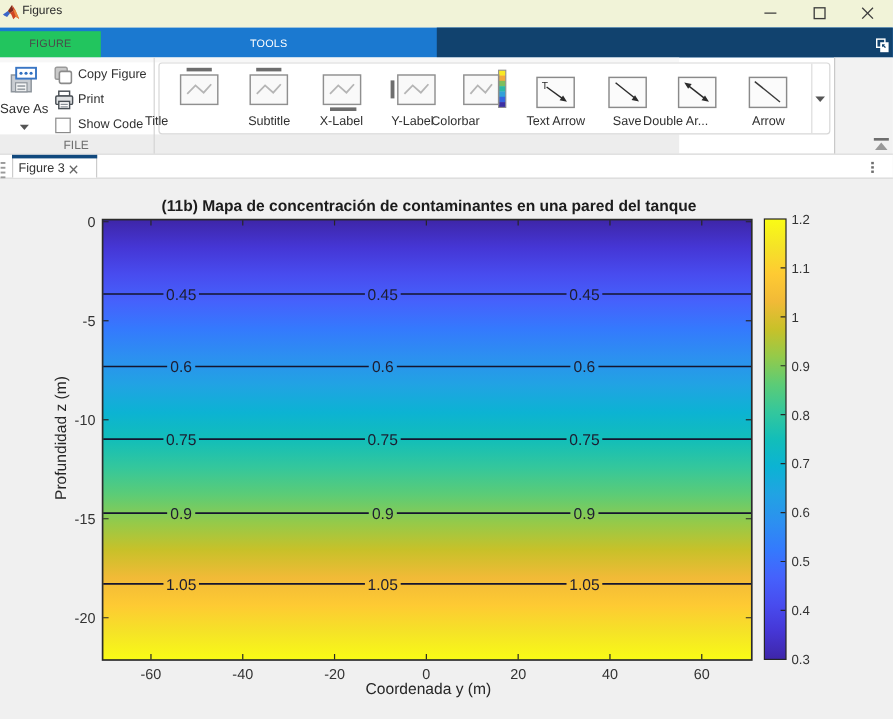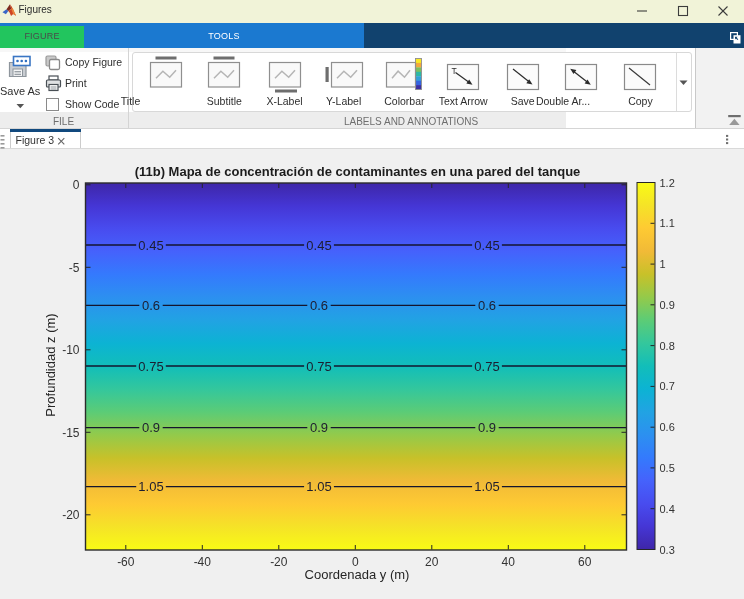--- a/index.html
+++ b/index.html
@@ -104,21 +104,21 @@
       <rect x="33.5" y="10.93" width="6" height="4.73" fill="#f2a93c"></rect>
       <rect x="33.5" y="15.36" width="6" height="4.73" fill="#7cbf5e"></rect>
       <rect x="33.5" y="19.79" width="6" height="4.73" fill="#2cb8a5"></rect>
       <rect x="33.5" y="24.21" width="6" height="4.73" fill="#31a0d8"></rect>
       <rect x="33.5" y="28.64" width="6" height="4.73" fill="#3464e0"></rect>
       <rect x="33.5" y="33.07" width="6" height="4.73" fill="#3b2fa3"></rect>
       <rect x="33.5" y="6.5" width="6" height="31" fill="none" stroke="#8f8f8f" stroke-width="0.9"></rect>
       <rect x="4.5" y="10.5" width="29.0" height="24.5" fill="#f9f9f9" stroke="#8f8f8f" stroke-width="1.2"></rect>
       <polyline points="10.0,26.2 16.1,19.2 22.5,25.2 28.0,18.2" fill="none" stroke="#b5b5b5" stroke-width="1.5"></polyline>
     </svg>
-<div style="position:absolute;left:359.4px;top:94.5px;width:90px;text-align:center;font-size:10.5px;color:#2f2f2f">Colorbar</div>
+<div style="position:absolute;left:359.4px;top:94.5px;width:90px;font-size:10.5px;color:#2f2f2f">Colorbar</div>
 <svg width="44" height="44" viewBox="0 0 44 44" style="position:absolute;left:441.2px;top:52px" xmlns="http://www.w3.org/2000/svg">
       <rect x="6.5" y="12.5" width="31" height="25" fill="#fbfbfb" stroke="#8a8a8a" stroke-width="1.2"></rect>
       <text x="10.5" y="22" font-family="Liberation Sans, sans-serif" font-size="8.5" fill="#2b2b2b">T</text>
       <line x1="14.5" y1="20.5" x2="29" y2="31" stroke="#2b2b2b" stroke-width="1.2"></line>
       <path d="M31.5 32.8 L25.3 31.6 L28.2 27.6 Z" fill="#2b2b2b"></path>
     </svg>
 <div style="position:absolute;left:418.2px;top:94.5px;width:90px;text-align:center;font-size:10.5px;color:#2f2f2f">Text Arrow</div>
 <svg width="44" height="44" viewBox="0 0 44 44" style="position:absolute;left:500.6px;top:52px" xmlns="http://www.w3.org/2000/svg">
       <rect x="6.5" y="12.5" width="31" height="25" fill="#fbfbfb" stroke="#8a8a8a" stroke-width="1.2"></rect>
       <line x1="12" y1="17" x2="29" y2="30.5" stroke="#2b2b2b" stroke-width="1.2"></line>
@@ -129,22 +129,21 @@
       <rect x="6.5" y="12.5" width="31" height="25" fill="#fbfbfb" stroke="#8a8a8a" stroke-width="1.2"></rect>
       <line x1="13.5" y1="18.5" x2="29.5" y2="31" stroke="#2b2b2b" stroke-width="1.2"></line>
       <path d="M31.8 32.8 L25.6 31.6 L28.5 27.6 Z" fill="#2b2b2b"></path>
       <path d="M11.2 16.8 L17.4 18.0 L14.5 22.0 Z" fill="#2b2b2b"></path>
     </svg>
 <div style="position:absolute;left:535.9px;top:94.5px;width:90px;font-size:10.5px;color:#2f2f2f">Double Ar...</div>
 <svg width="44" height="44" viewBox="0 0 44 44" style="position:absolute;left:618.4px;top:52px" xmlns="http://www.w3.org/2000/svg">
       <rect x="6.5" y="12.5" width="31" height="25" fill="#fbfbfb" stroke="#8a8a8a" stroke-width="1.2"></rect>
       <line x1="11" y1="16" x2="32" y2="33" stroke="#3a3a3a" stroke-width="1.2"></line>
     </svg>
-<div style="position:absolute;left:595.4px;top:94.5px;width:90px;text-align:center;font-size:10.5px;color:#2f2f2f">Copy</div>
-<div class="abs" style="left:131px;top:115.5px;width:560px;text-align:center;font-size:10px;color:#6e6e6e">LABELS AND ANNOTATIONS</div>
+<div style="position:absolute;left:595.4px;top:94.5px;width:90px;text-align:center;font-size:10.5px;color:#2f2f2f">Arrow</div>
 <div class="abs" style="left:675.5px;top:53px;width:1px;height:57.5px;background:#dcdcdc"></div>
 <svg class="abs" style="left:678px;top:79px" width="11" height="8" viewBox="0 0 11 8" xmlns="http://www.w3.org/2000/svg">
       <path d="M1.5 1.5 L5.5 6 L9.5 1.5 Z" fill="#555"></path>
     </svg>
 <svg class="abs" style="left:727px;top:113.5px" width="15" height="12" viewBox="0 0 15 12" xmlns="http://www.w3.org/2000/svg">
  <rect x="1.2" y="1" width="12.5" height="2.2" fill="#6e6e6e"></rect>
  <path d="M7.4 4.8 L12.6 11 H2.2 Z" fill="#999"></path>
 </svg>
 
 <div class="abs" style="left:0;top:128.5px;width:744px;height:19.8px;background:#fff"></div>

